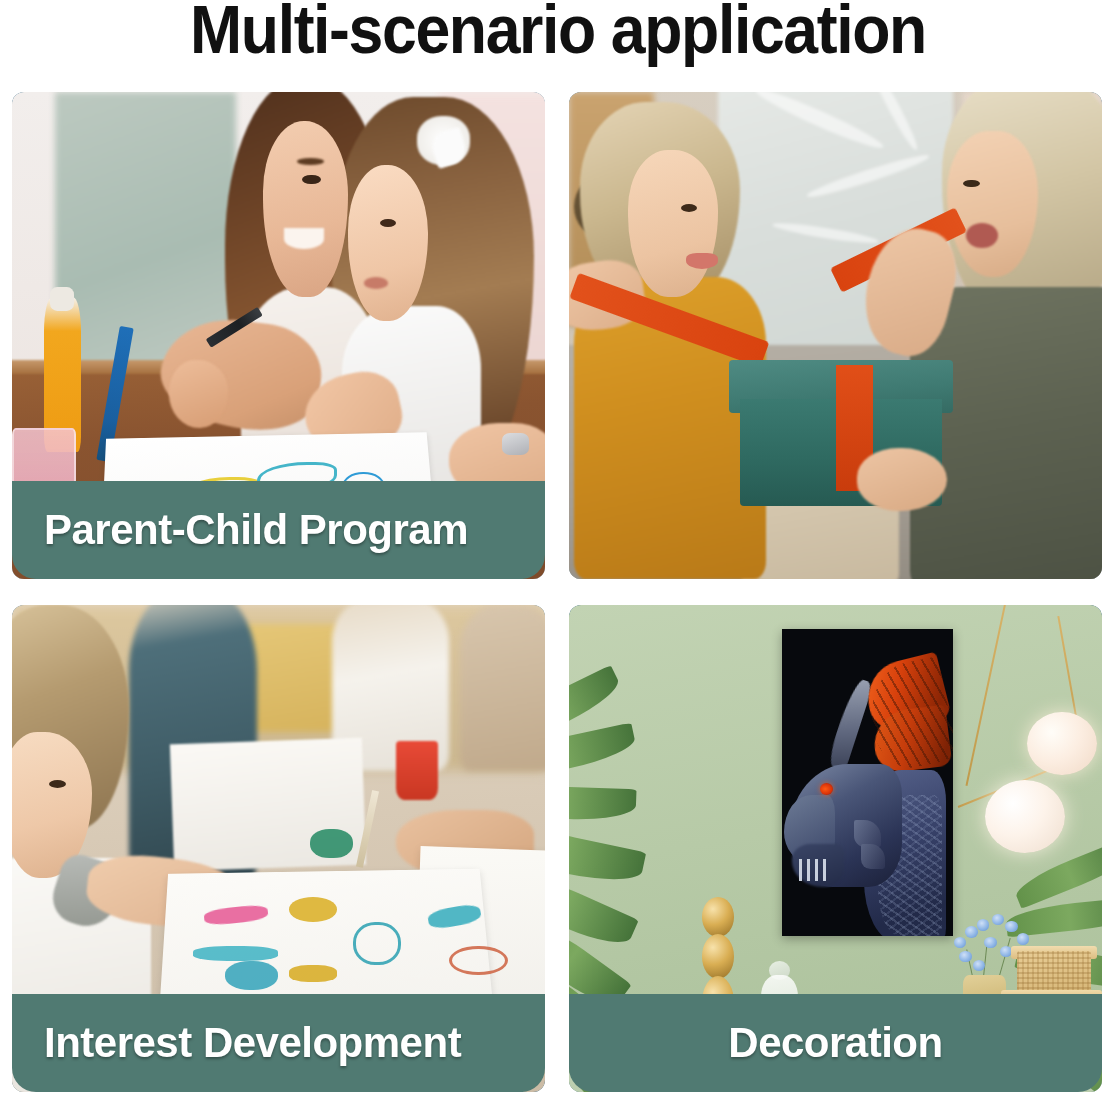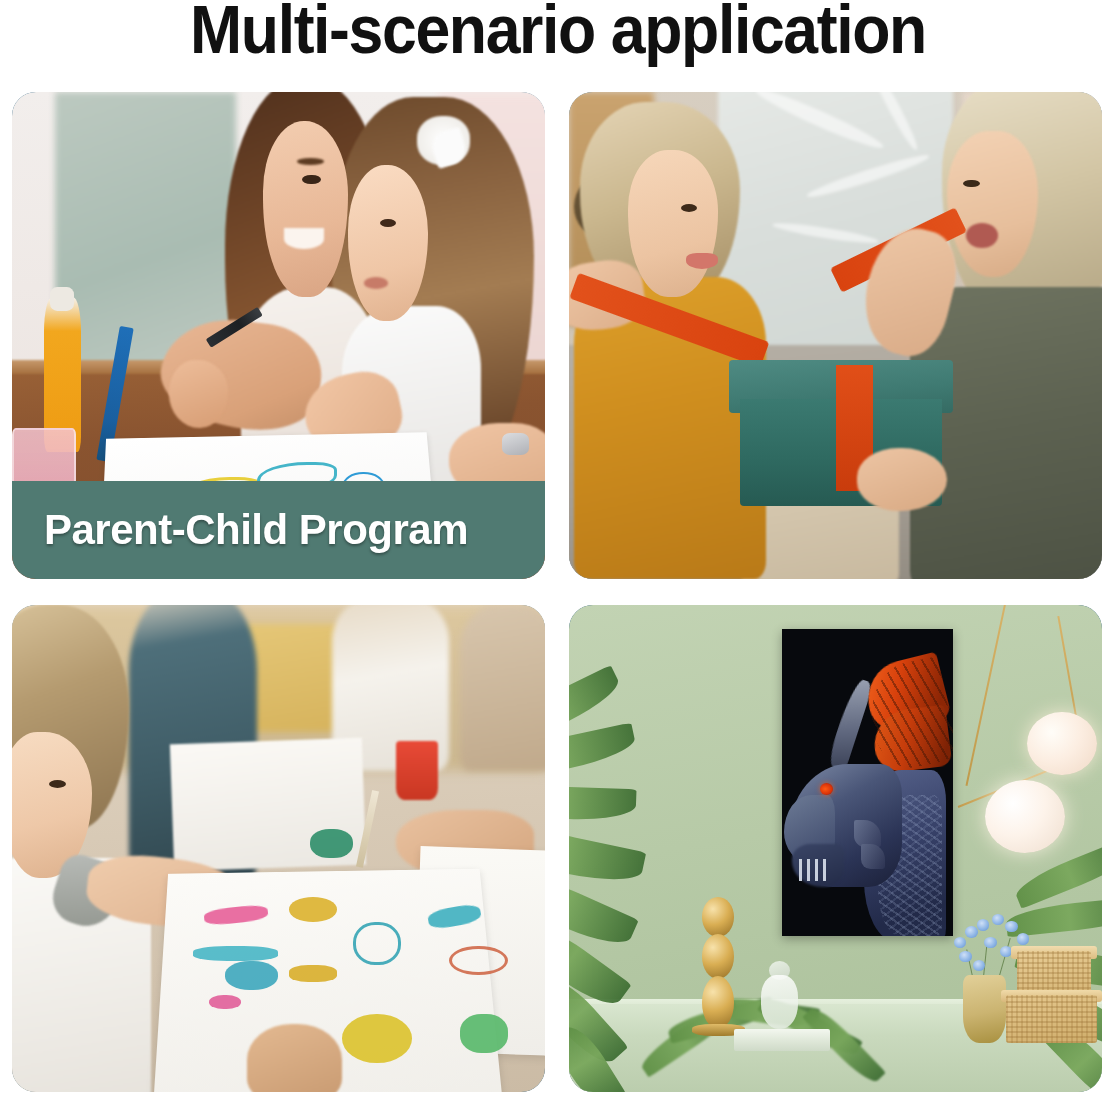--- a/index.html
+++ b/index.html
@@ -47,21 +47,21 @@
     height: 1002px;
     display: grid;
     grid-template-columns: 533px 533px;
     grid-template-rows: 487px 487px;
     column-gap: 24px;
     row-gap: 26px;
   }
 
   .panel {
     position: relative;
-    border-radius: 24px;
+    border-radius: 12px;
     overflow: hidden;
     background: #0c4a6e;
   }
 
   .photo {
     position: absolute;
     left: 0; top: 0;
     width: 100%;
     height: 100%;
     overflow: hidden;
@@ -872,20 +872,23 @@
         <div class="p3-mark m4"></div>
         <div class="p3-mark m5"></div>
         <div class="p3-mark m6"></div>
         <div class="p3-mark m7"></div>
         <div class="p3-mark m8"></div>
         <div class="p3-mark m9"></div>
         <div class="p3-mark m10"></div>
         <div class="p3-mark m12"></div>
         <div class="p3-hand-b"></div>
       </div>
+      <div class="caption-band left-align">
+        <span class="caption-text">Interest Development</span>
+      </div>
     </div>
 
     <div class="panel">
       <div class="photo">
         <div class="p4-wall"></div>
         <div class="p4-ledge-top"></div>
         <div class="p4-ledge"></div>
 
         <div class="p4-lamp-rod"></div>
         <div class="p4-lamp-rod3"></div>
@@ -962,16 +965,19 @@
           <div class="fl" style="left:60%;top:44%;"></div>
           <div class="fl" style="left:32%;top:60%;"></div>
         </div>
         <div class="p4-vase"></div>
 
         <div class="p4-box-lid-a"></div>
         <div class="p4-box1"></div>
         <div class="p4-box-lid-b"></div>
         <div class="p4-box2"></div>
       </div>
+      <div class="caption-band center-align">
+        <span class="caption-text">Decoration</span>
+      </div>
     </div>
 
   </div>
 </div>
 
 </body></html>

